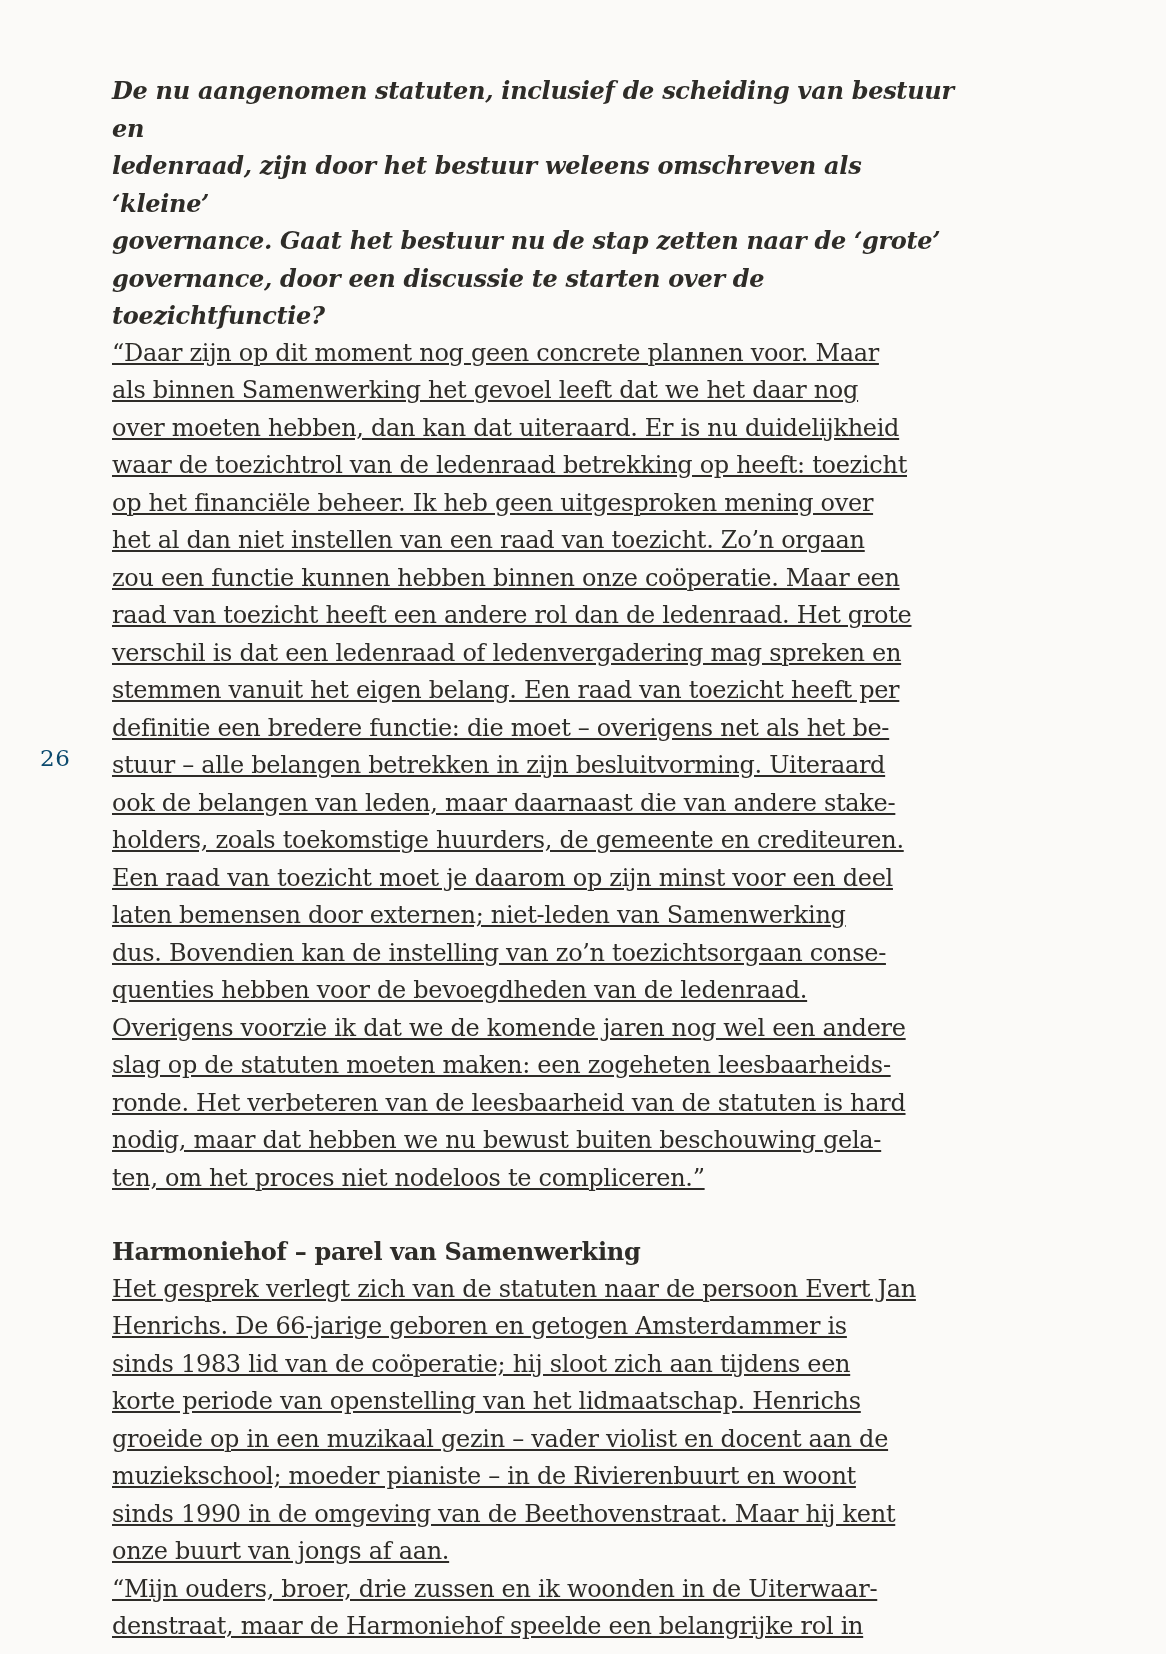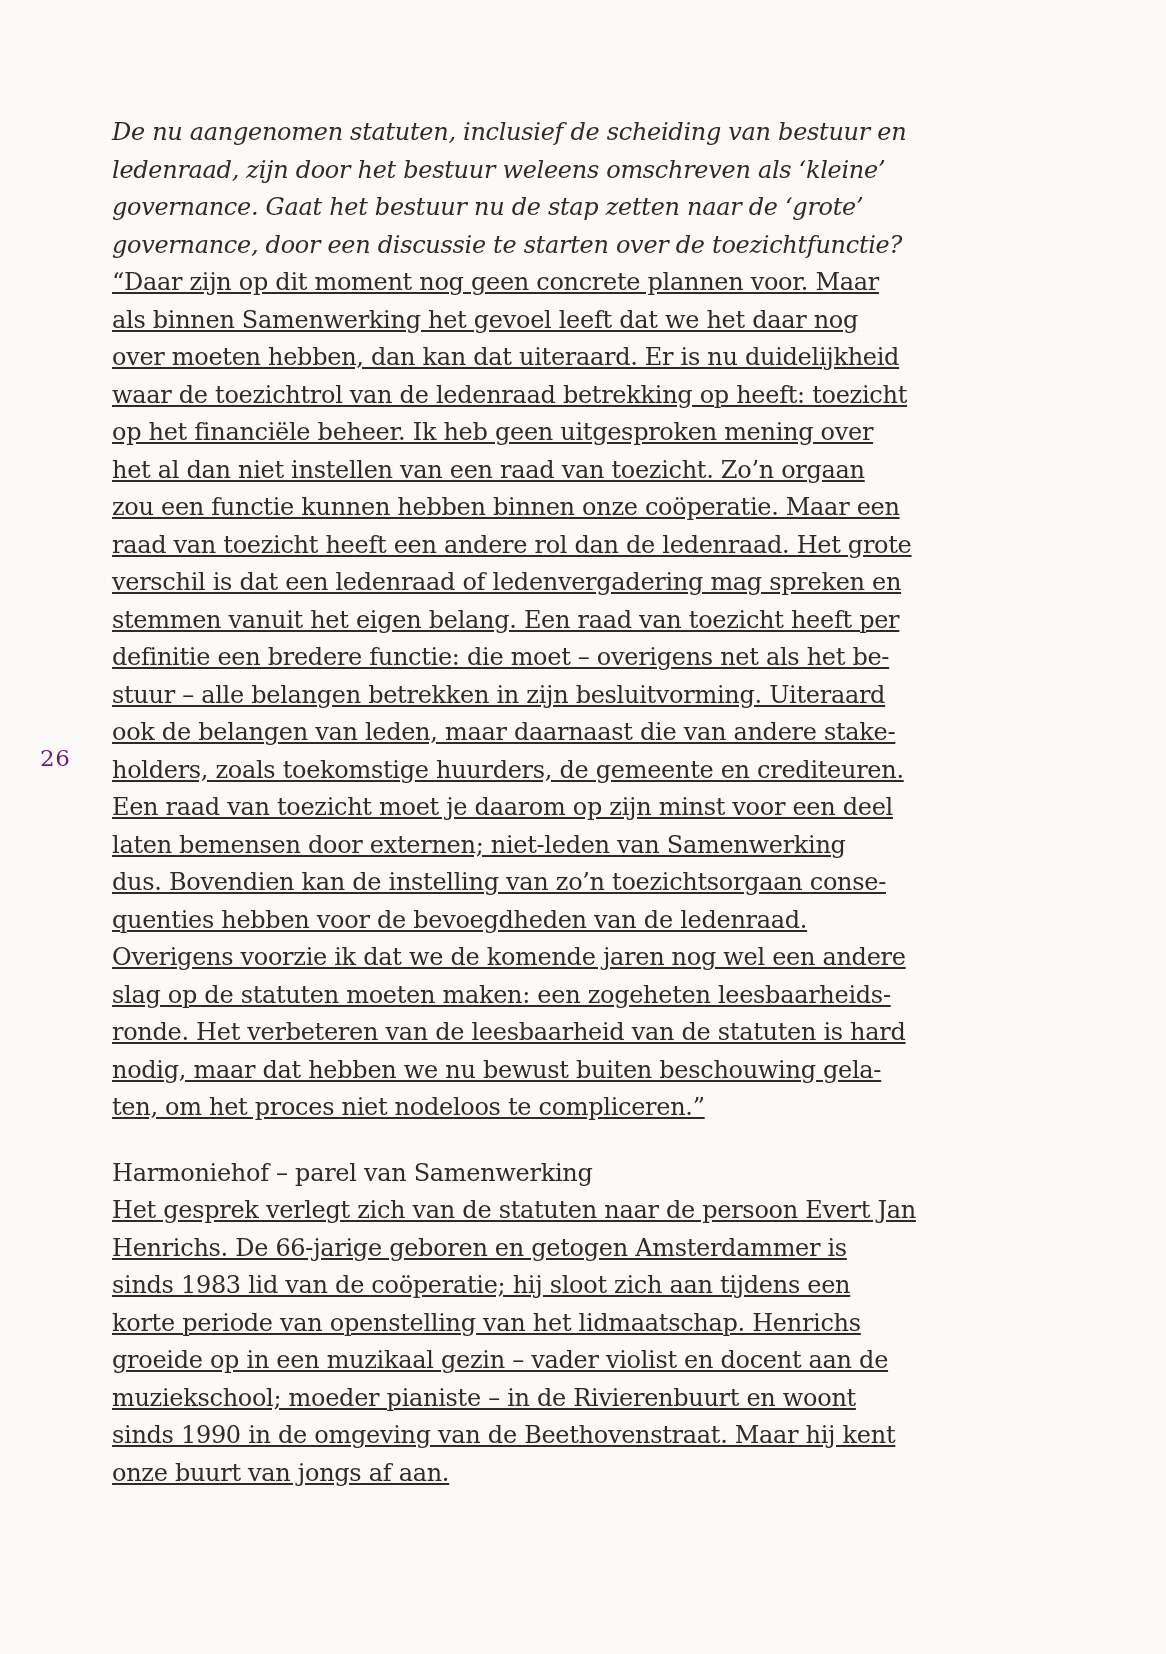--- a/index.html
+++ b/index.html
@@ -22,40 +22,39 @@
   .text-column {
     position: absolute;
     left: 112px;
     top: 72px;
     width: 848px;
     font-size: 24px;
     line-height: 37.5px;
     letter-spacing: -0.3px;
   }
   .intro-question {
-    font-weight: normal;
+    font-weight: bold;
     font-style: italic;
     white-space: pre-line;
-    margin-top: 42px;
   }
   .body-par {
     white-space: pre-line;
     text-decoration: underline;
   }
   .section-heading {
-    font-weight: normal;
-    margin-top: 28px;
+    font-weight: bold;
+    margin-top: 36px;
     white-space: pre-line;
   }
   .page-number {
     position: absolute;
     left: 40px;
     top: 745px;
     font-size: 23px;
-    color: #701a75;
+    color: #0c4a6e;
     letter-spacing: 0.5px;
   }
 </style>
 </head>
 <body>
 
 <div class="page">
 
   <div class="page-number">26</div>
 
@@ -94,16 +93,18 @@
 
     <div class="body-par">Het gesprek verlegt zich van de statuten naar de persoon Evert Jan
 Henrichs. De 66-jarige geboren en getogen Amsterdammer is
 sinds 1983 lid van de coöperatie; hij sloot zich aan tijdens een
 korte periode van openstelling van het lidmaatschap. Henrichs
 groeide op in een muzikaal gezin – vader violist en docent aan de
 muziekschool; moeder pianiste – in de Rivierenbuurt en woont
 sinds 1990 in de omgeving van de Beethovenstraat. Maar hij kent
 onze buurt van jongs af aan.</div>
 
+    <div class="body-par">“Mijn ouders, broer, drie zussen en ik woonden in de Uiterwaar-
+denstraat, maar de Harmoniehof speelde een belangrijke rol in</div>
 
   </div>
 
 </div>
 
 </body></html>

